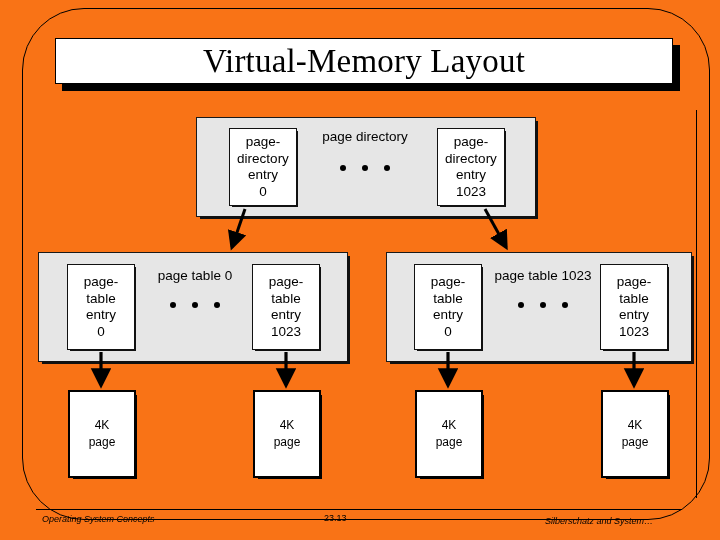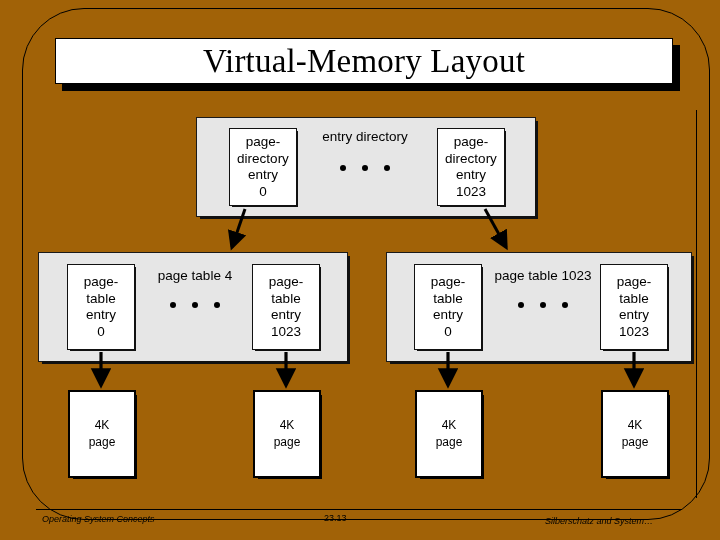--- a/index.html
+++ b/index.html
@@ -12,21 +12,21 @@
     height: 540px;
     font-family: "Liberation Sans", sans-serif;
     overflow: hidden;
     position: relative;
   }
   #slide {
     position: absolute;
     left: 0; top: 0;
     width: 720px;
     height: 540px;
-    background: #a16207;
+    background: #f97316;
   }
 
   
   .outer-frame {
     position: absolute;
     left: 22px;
     top: 8px;
     width: 688px;
     height: 512px;
     border: 1px solid #000;
@@ -237,21 +237,21 @@
 
   <div class="grey-box" style="left:196px; top:117px; width:340px; height:100px;"></div>
 
   <div class="cell" style="left:229px; top:128px; width:68px; height:78px;">
     <span>page-</span>
     <span>directory</span>
     <span>entry</span>
     <span>0</span>
   </div>
 
-  <div class="center-label" style="left:305px; top:129px; width:120px;">entry directory</div>
+  <div class="center-label" style="left:305px; top:129px; width:120px;">page directory</div>
 
   <div class="dots-row" style="left:305px; top:163px; width:120px; height:10px;">
     <span class="dot"></span>
     <span class="dot"></span>
     <span class="dot"></span>
   </div>
 
   <div class="cell" style="left:437px; top:128px; width:68px; height:78px;">
     <span>page-</span>
     <span>directory</span>
@@ -261,21 +261,21 @@
 
   <div class="grey-box" style="left:38px; top:252px; width:310px; height:110px;"></div>
 
   <div class="cell" style="left:67px; top:264px; width:68px; height:86px;">
     <span>page-</span>
     <span>table</span>
     <span>entry</span>
     <span>0</span>
   </div>
 
-  <div class="center-label" style="left:140px; top:268px; width:110px;">page table 4</div>
+  <div class="center-label" style="left:140px; top:268px; width:110px;">page table 0</div>
 
   <div class="dots-row" style="left:140px; top:300px; width:110px; height:10px;">
     <span class="dot"></span>
     <span class="dot"></span>
     <span class="dot"></span>
   </div>
 
   <div class="cell" style="left:252px; top:264px; width:68px; height:86px;">
     <span>page-</span>
     <span>table</span>

